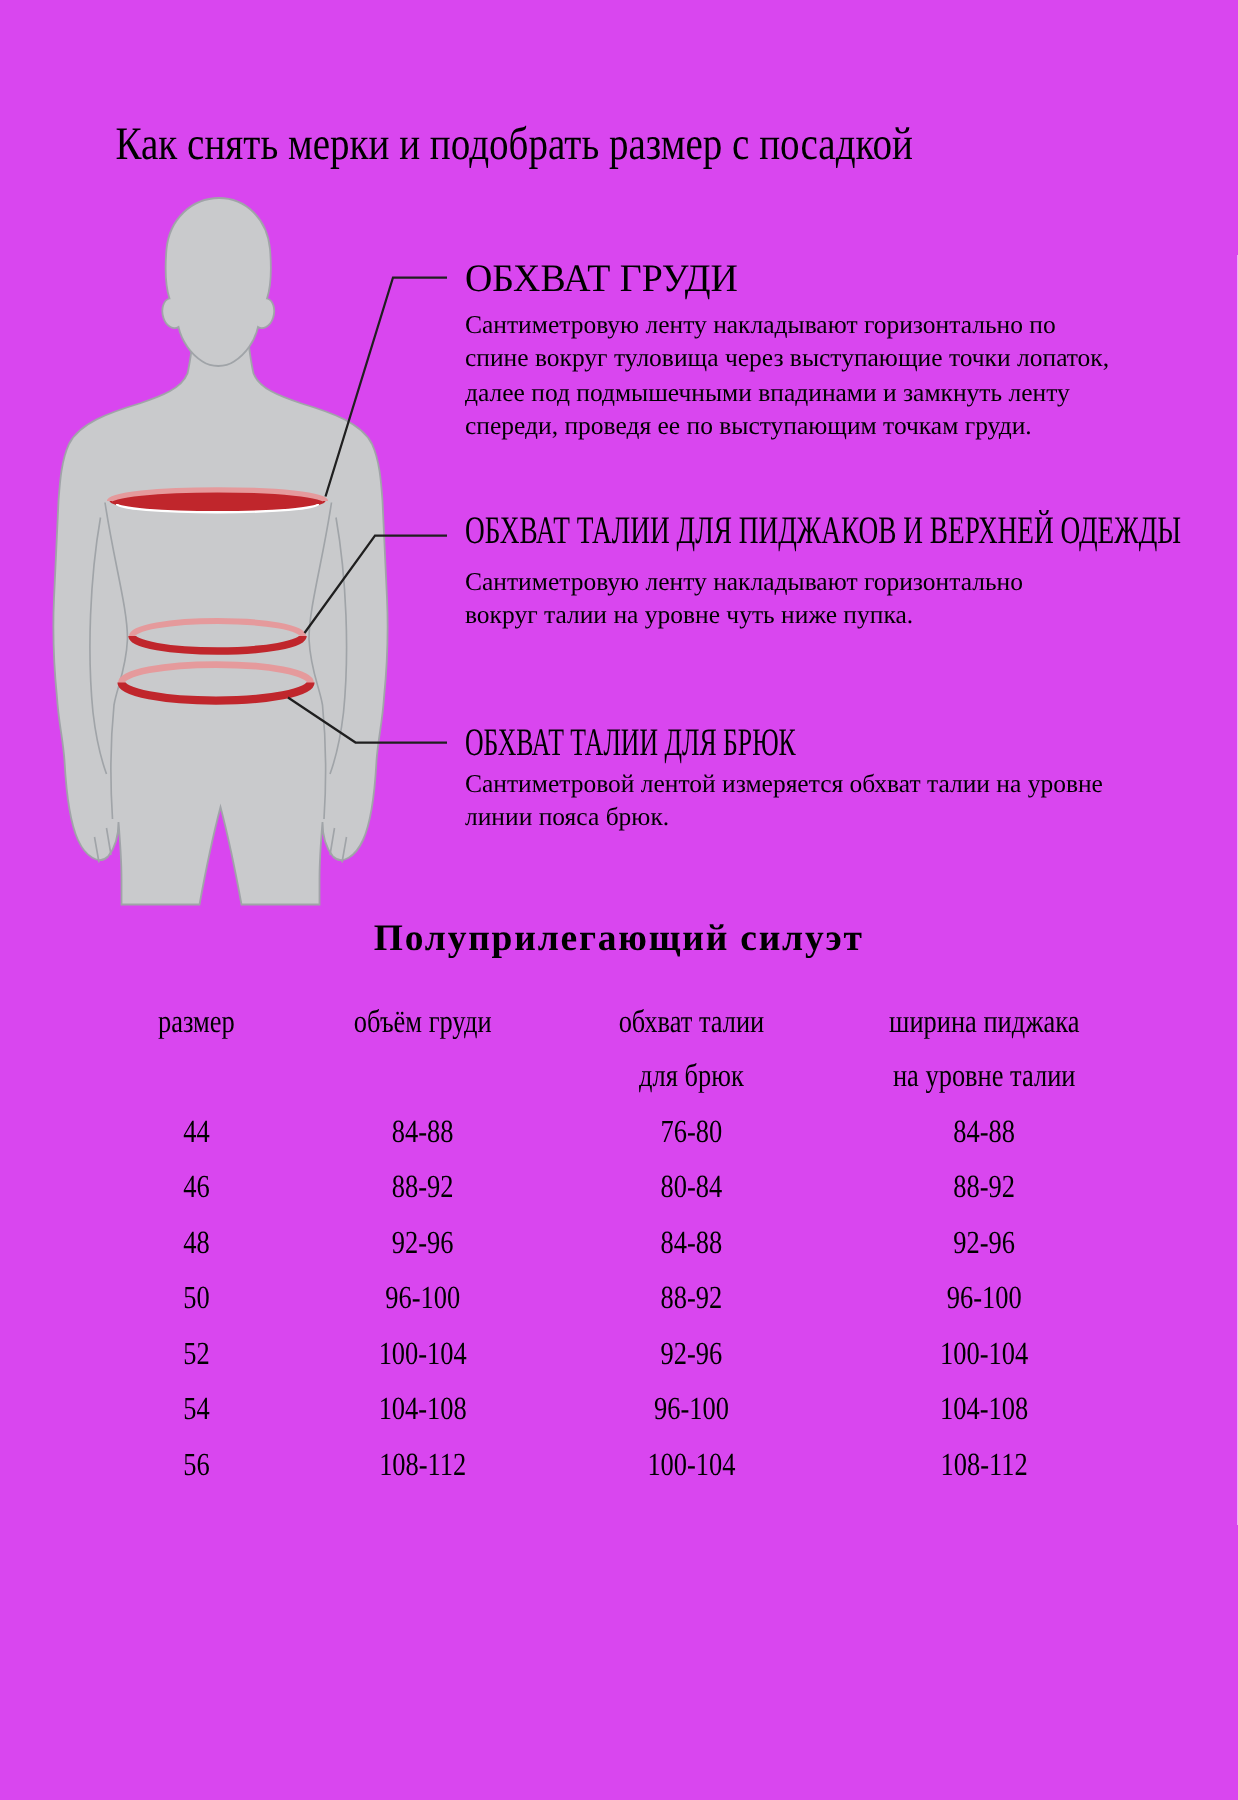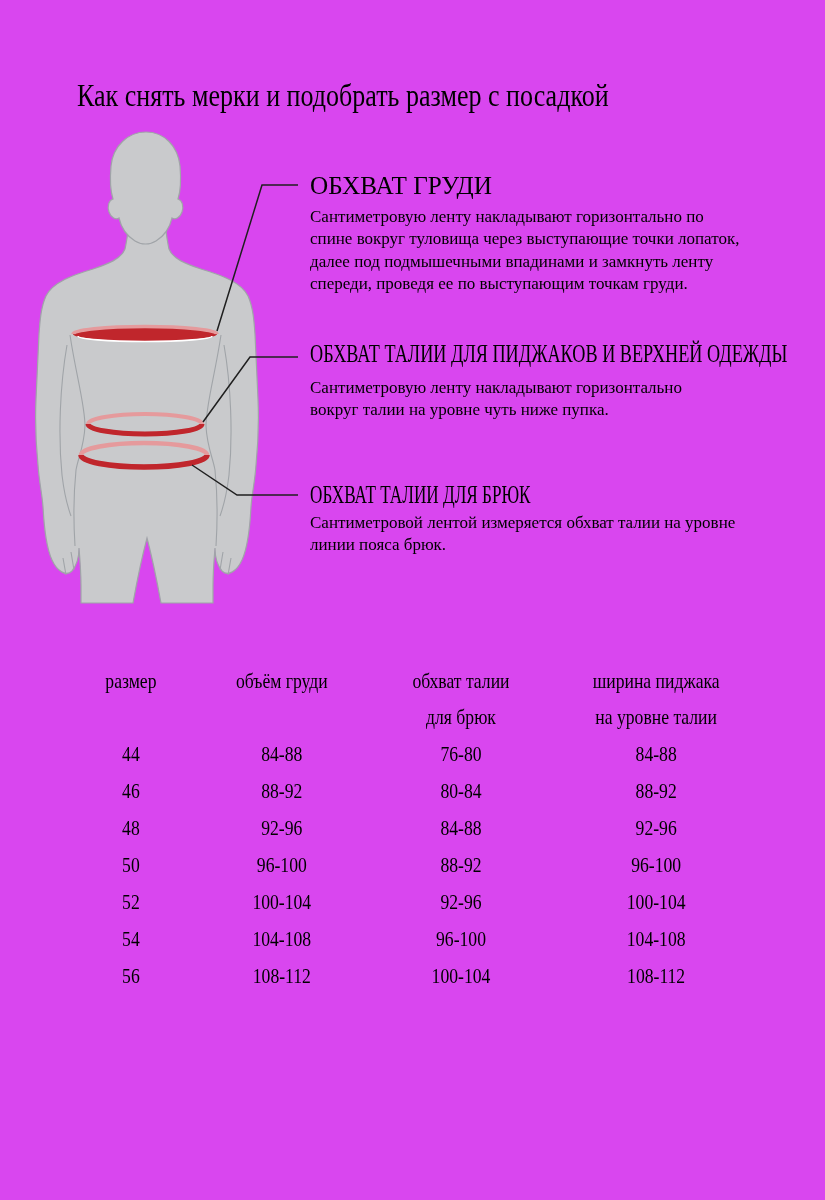--- a/index.html
+++ b/index.html
@@ -154,20 +154,21 @@
     <p>Сантиметровую ленту накладывают горизонтально
 вокруг талии на уровне чуть ниже пупка.</p>
   </section>
 
   <section class="section sec3">
     <h2>ОБХВАТ ТАЛИИ ДЛЯ БРЮК</h2>
     <p>Сантиметровой лентой измеряется обхват талии на уровне
 линии пояса брюк.</p>
   </section>
 
+  <div class="table-heading">Полуприлегающий силуэт</div>
 
   <div id="size-table">
       <div class="cell">размер</div>
       <div class="cell">объём груди</div>
       <div class="cell">обхват талии</div>
       <div class="cell">ширина пиджака</div>
       <div class="cell"></div>
       <div class="cell"></div>
       <div class="cell">для брюк</div>
       <div class="cell">на уровне талии</div>

